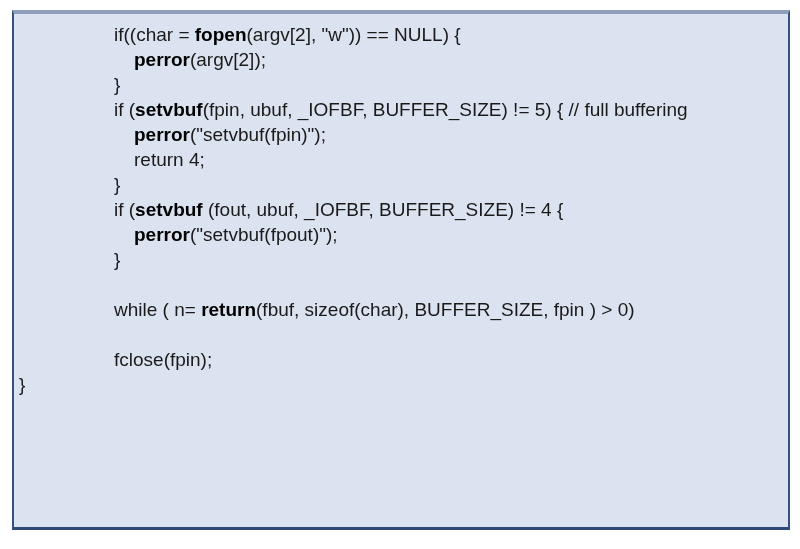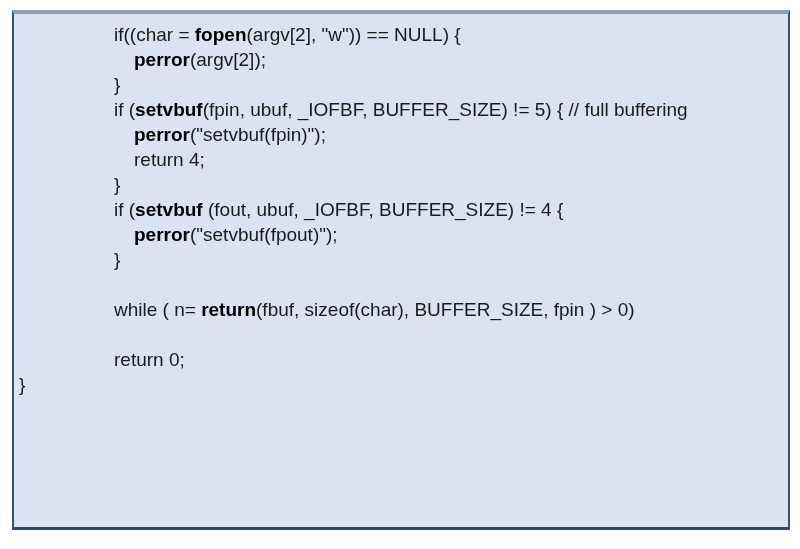--- a/index.html
+++ b/index.html
@@ -61,17 +61,17 @@
         <div class="code-line ind1"><span>if (</span><span class="kw">setvbuf</span><span>(fpin, ubuf, _IOFBF, BUFFER_SIZE) != 5) { // full buffering</span></div>
         <div class="code-line ind2"><span class="kw">perror</span><span>("setvbuf(fpin)");</span></div>
         <div class="code-line ind2"><span>return 4;</span></div>
         <div class="code-line ind1"><span>}</span></div>
         <div class="code-line ind1"><span>if (</span><span class="kw">setvbuf</span><span> (fout, ubuf, _IOFBF, BUFFER_SIZE) != 4 {</span></div>
         <div class="code-line ind2"><span class="kw">perror</span><span>("setvbuf(fpout)");</span></div>
         <div class="code-line ind1"><span>}</span></div>
         <div class="code-line ind1 blank"></div>
         <div class="code-line ind1"><span>while ( n= </span><span class="kw">return</span><span>(fbuf, sizeof(char), BUFFER_SIZE, fpin ) &gt; 0)</span></div>
         <div class="code-line ind1 blank"></div>
-        <div class="code-line ind1"><span>return 0;</span></div>
+        <div class="code-line ind1"><span>fclose(fpin);</span></div>
         <div class="code-line ind0"><span>}</span></div>
       </div>
   </div>
 </div>
 
 </body></html>

